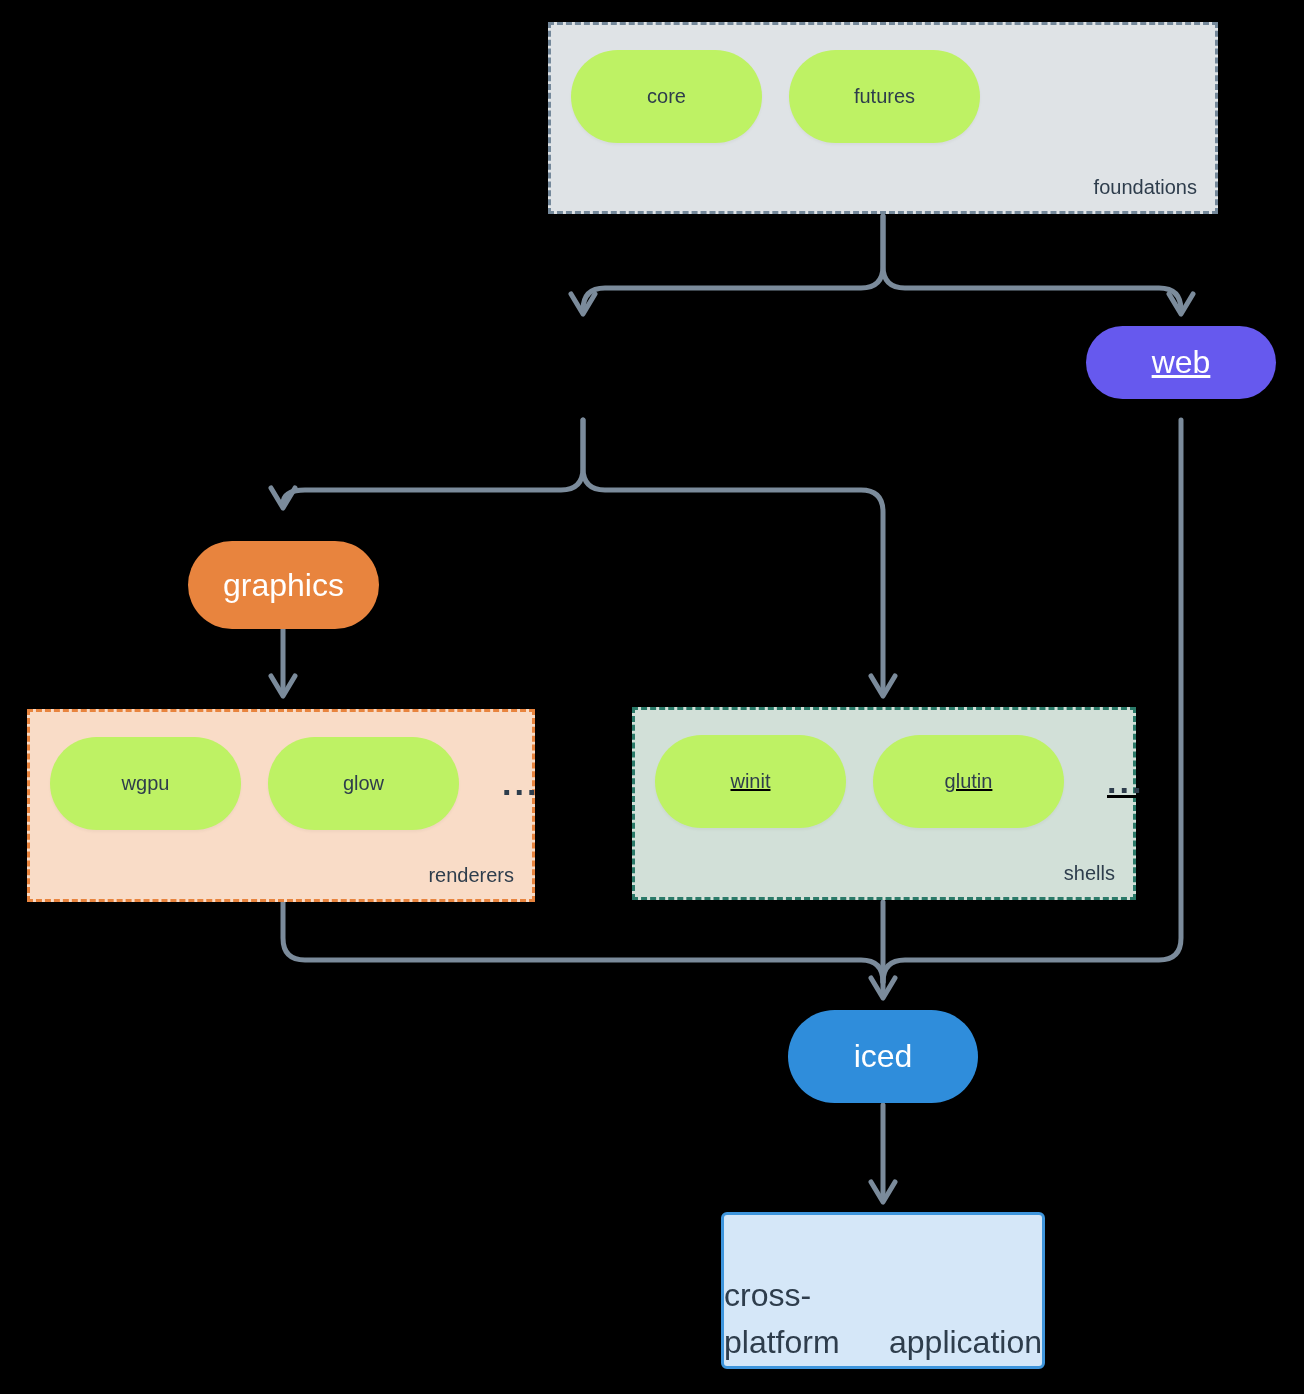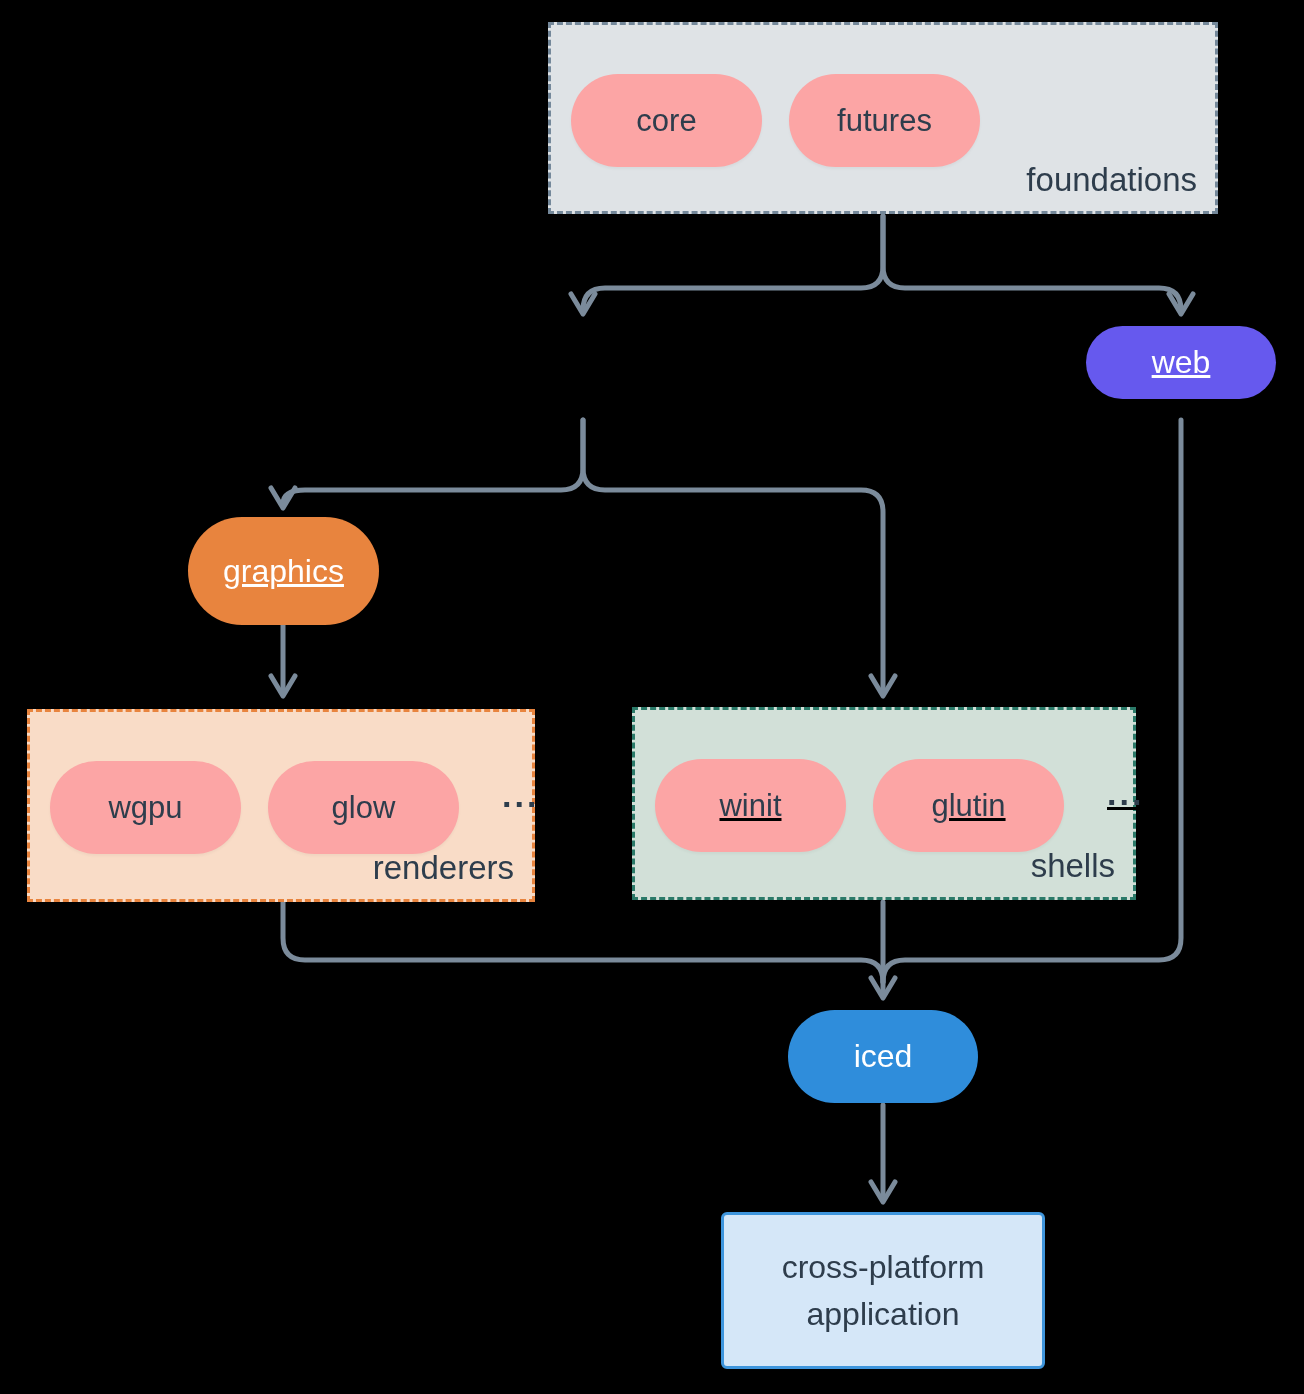--- a/index.html
+++ b/index.html
@@ -62,67 +62,65 @@
     display: flex;
     align-items: center;
     gap: 27px;
     padding: 25px 0 0 20px;
   }
   .pill {
     width: 191px;
     height: 93px;
     flex: 0 0 auto;
     border-radius: 60px;
-    background: #fca5a5;
+    background: #bef264;
     display: flex;
     align-items: center;
     justify-content: center;
-    font-size: 31px;
+    font-size: 20px;
     color: var(--text-dark, #2e3d4c);
     box-shadow: 0 2px 3px rgba(0,0,0,0.04);
-    margin-top: 24px;
   }
   .more {
     font-size: 34px;
     font-weight: bold;
     letter-spacing: 3px;
     color: var(--text-dark, #2e3d4c);
     margin-left: 16px;
   }
   .group-label {
     position: absolute;
     right: 18px;
     bottom: 12px;
-    font-size: 33px;
+    font-size: 20px;
     color: var(--text-dark, #2e3d4c);
   }
   
   .node {
     position: absolute;
     border-radius: 60px;
     display: flex;
     align-items: center;
     justify-content: center;
     font-size: 32px;
     color: var(--text-light, #ffffff);
   }
   #node-native  { left: 488px;  top: 326px; width: 190px; height: 93px; background: var(--accent-purple, #6659ee); }
   #node-web     { left: 1086px; top: 326px; width: 190px; height: 73px; background: var(--accent-purple, #6659ee); text-decoration: underline; }
-  #node-graphics{ left: 188px;  top: 517px; width: 191px; height: 108px; background: var(--accent-orange, #e8843e); text-decoration: underline; }
+  #node-graphics{ left: 188px;  top: 541px; width: 191px; height: 88px; background: var(--accent-orange, #e8843e); }
   #node-iced    { left: 788px;  top: 1010px; width: 190px; height: 93px; background: var(--accent-blue, #2f8ddb); }
   #node-application {
     position: absolute;
     left: 721px; top: 1212px; width: 324px; height: 157px;
     box-sizing: border-box;
     background: var(--application-fill, #d5e7f8);
     border: 3px solid var(--application-border, #3e95dc);
     border-radius: 6px;
     display: flex;
-    flex-direction: column;
-    align-items: center;
+    align-items: flex-end;
     justify-content: center;
     font-size: 32px;
     line-height: 47px;
     color: var(--text-dark, #2e3d4c);
   }
 </style>
 </head>
 <body>
 
 <div id="canvas">

